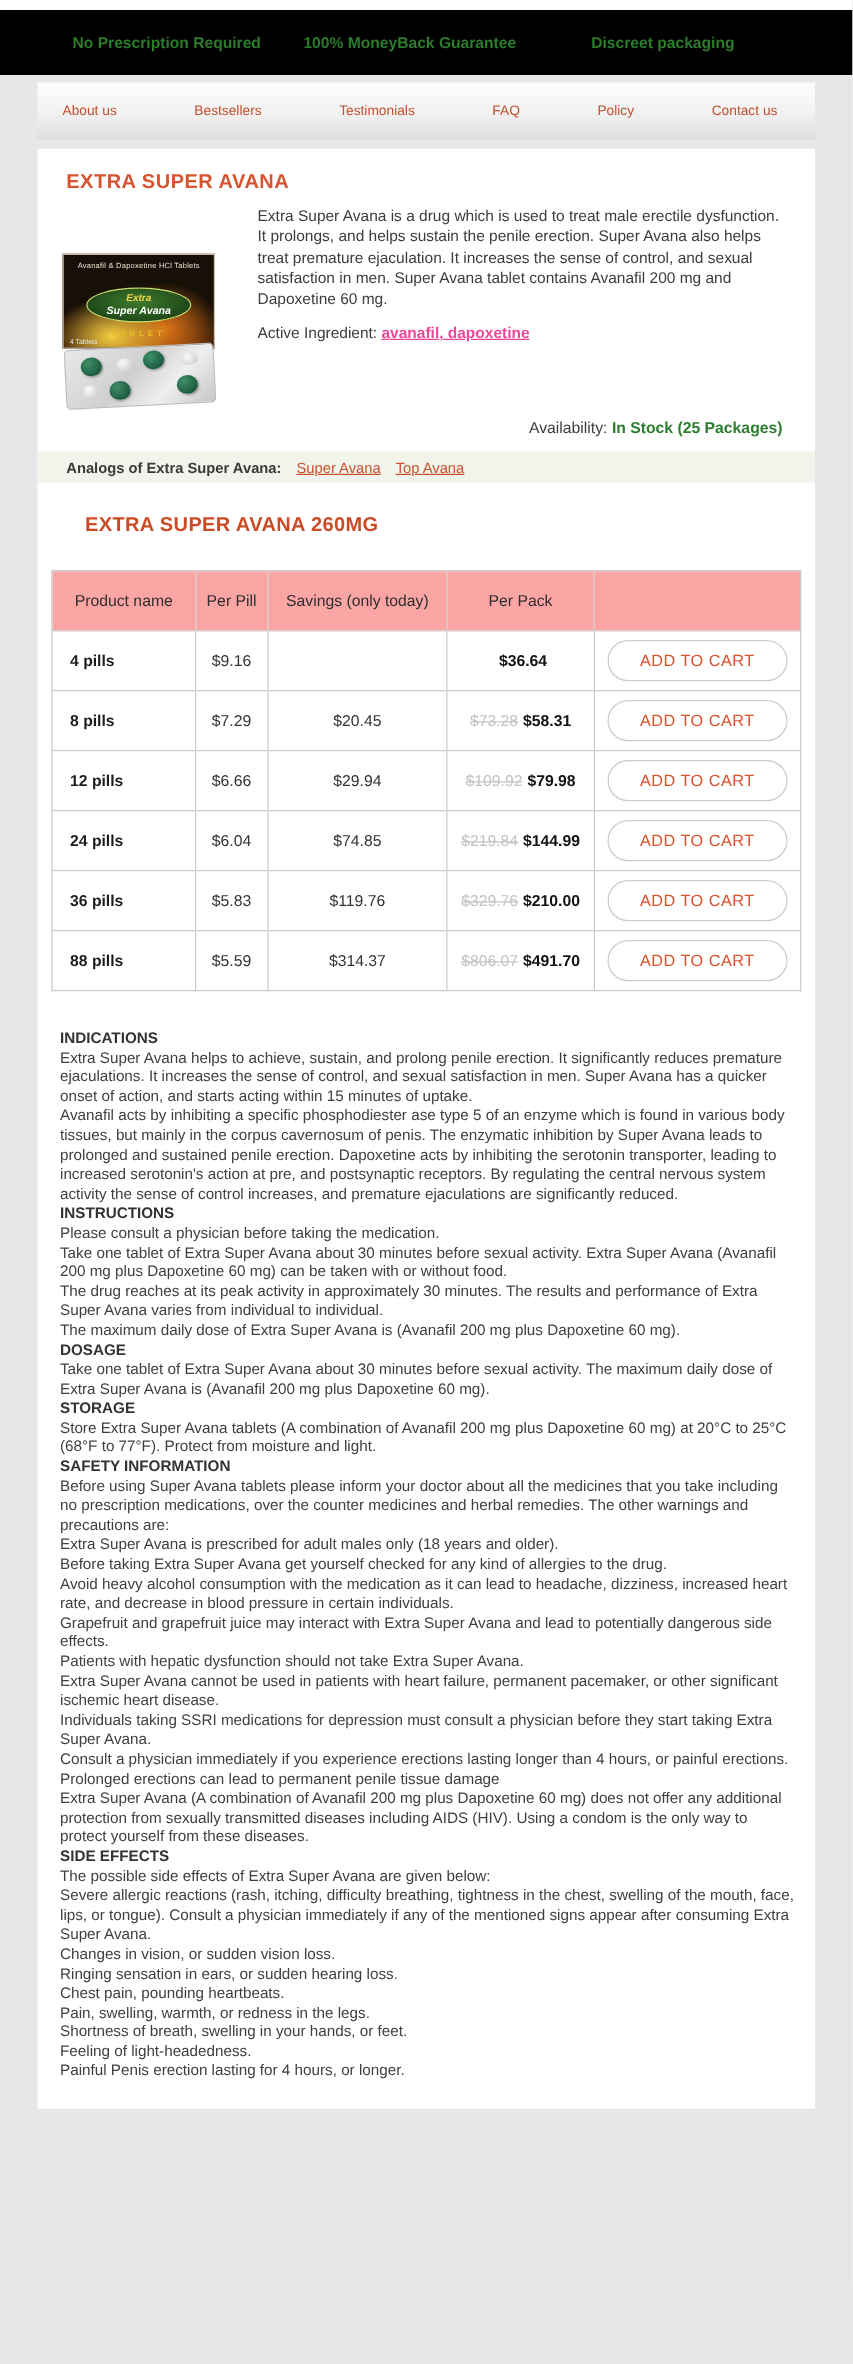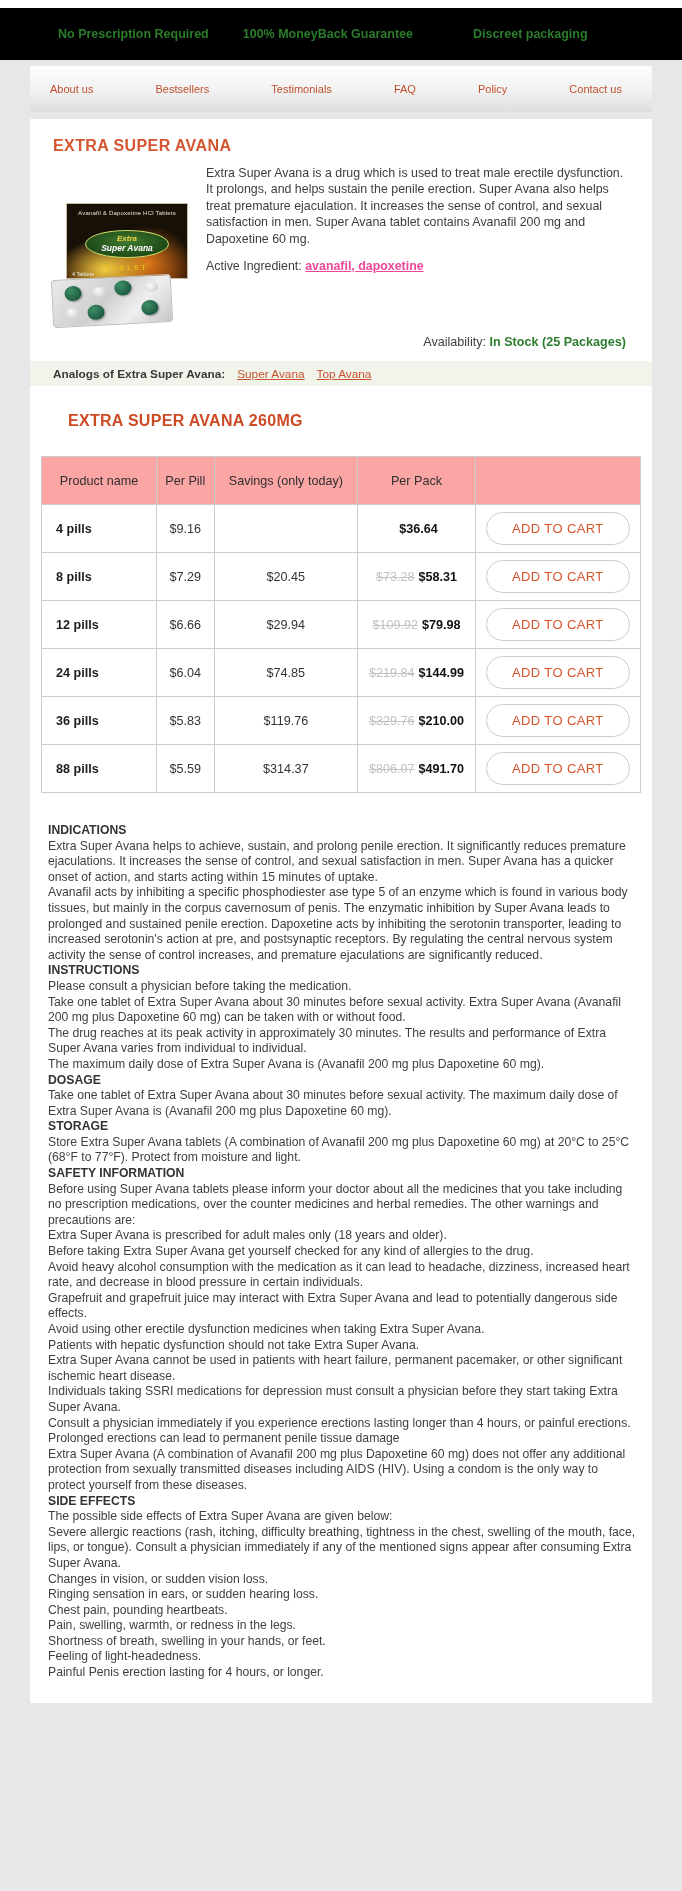--- a/index.html
+++ b/index.html
@@ -33,21 +33,20 @@
   .product-row { display:flex; padding: 10px 26px 0 20px; }
   .pack-shot { width:128px; flex:0 0 128px; margin-top:38px; position:relative; height:122px; }
   .drug-box {
     position:relative; width:122px; height:76px; border:1px solid #c9b9a0;
     background:
       radial-gradient(ellipse 55% 60% at 32% 88%, rgba(250,215,70,.95), rgba(250,215,70,0) 70%),
       radial-gradient(ellipse 50% 70% at 68% 80%, rgba(233,125,25,.9), rgba(233,125,25,0) 72%),
       radial-gradient(ellipse 90% 80% at 50% 105%, rgba(150,60,8,.95), rgba(150,60,8,0) 78%),
       #171007;
     overflow:hidden;
-    margin-left:16px;
   }
   .box-line1 { position:absolute; top:6px; width:100%; text-align:center;
     font-size:6px; color:#e8e2d2; letter-spacing:.2px; }
   .box-oval {
     position:absolute; left:50%; top:26px; transform:translateX(-50%);
     width:84px; height:28px; border-radius:50%;
     background: radial-gradient(ellipse at 50% 40%, #3f7a2e, #1d4718 75%);
     border:1px solid #c9d96a; text-align:center; line-height:1;
     padding-top:4px;
   }
@@ -242,21 +241,20 @@
       <h3 class="info-heading">DOSAGE</h3>
       <p class="info-para">Take one tablet of Extra Super Avana about 30 minutes before sexual activity. The maximum daily dose of Extra Super Avana is (Avanafil 200 mg plus Dapoxetine 60 mg).</p>
       <h3 class="info-heading">STORAGE</h3>
       <p class="info-para">Store Extra Super Avana tablets (A combination of Avanafil 200 mg plus Dapoxetine 60 mg) at 20°C to 25°C (68°F to 77°F). Protect from moisture and light.</p>
       <h3 class="info-heading">SAFETY INFORMATION</h3>
       <p class="info-para">Before using Super Avana tablets please inform your doctor about all the medicines that you take including no prescription medications, over the counter medicines and herbal remedies. The other warnings and precautions are:</p>
       <p class="info-para">Extra Super Avana is prescribed for adult males only (18 years and older).</p>
       <p class="info-para">Before taking Extra Super Avana get yourself checked for any kind of allergies to the drug.</p>
       <p class="info-para">Avoid heavy alcohol consumption with the medication as it can lead to headache, dizziness, increased heart rate, and decrease in blood pressure in certain individuals.</p>
       <p class="info-para">Grapefruit and grapefruit juice may interact with Extra Super Avana and lead to potentially dangerous side effects.</p>
-      <p class="info-para">Avoid using other erectile dysfunction medicines when taking Extra Super Avana.</p>
       <p class="info-para">Patients with hepatic dysfunction should not take Extra Super Avana.</p>
       <p class="info-para">Extra Super Avana cannot be used in patients with heart failure, permanent pacemaker, or other significant ischemic heart disease.</p>
       <p class="info-para">Individuals taking SSRI medications for depression must consult a physician before they start taking Extra Super Avana.</p>
       <p class="info-para">Consult a physician immediately if you experience erections lasting longer than 4 hours, or painful erections. Prolonged erections can lead to permanent penile tissue damage</p>
       <p class="info-para">Extra Super Avana (A combination of Avanafil 200 mg plus Dapoxetine 60 mg) does not offer any additional protection from sexually transmitted diseases including AIDS (HIV). Using a condom is the only way to protect yourself from these diseases.</p>
       <h3 class="info-heading">SIDE EFFECTS</h3>
       <p class="info-para">The possible side effects of Extra Super Avana are given below:</p>
       <p class="info-para">Severe allergic reactions (rash, itching, difficulty breathing, tightness in the chest, swelling of the mouth, face, lips, or tongue). Consult a physician immediately if any of the mentioned signs appear after consuming Extra Super Avana.</p>
       <p class="info-para">Changes in vision, or sudden vision loss.</p>
       <p class="info-para">Ringing sensation in ears, or sudden hearing loss.</p>

